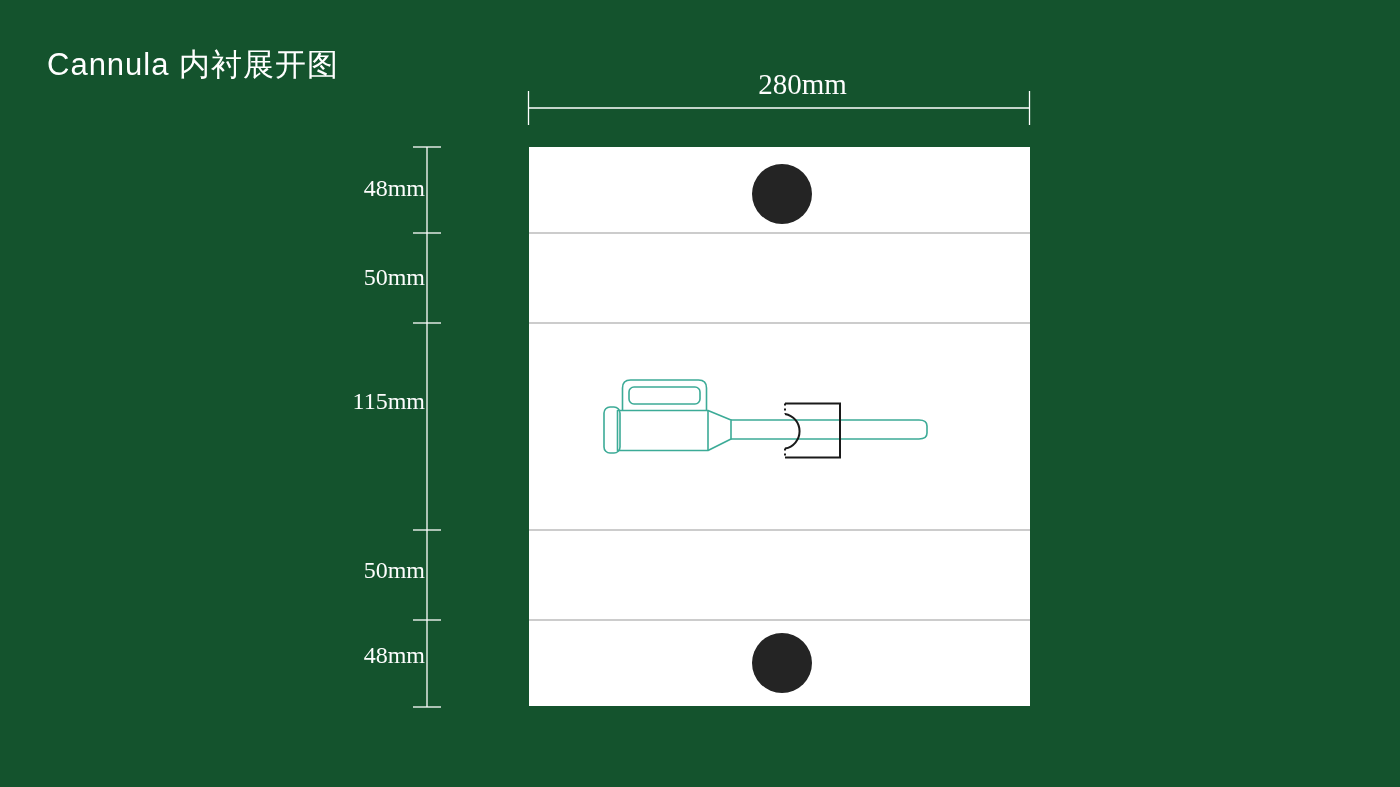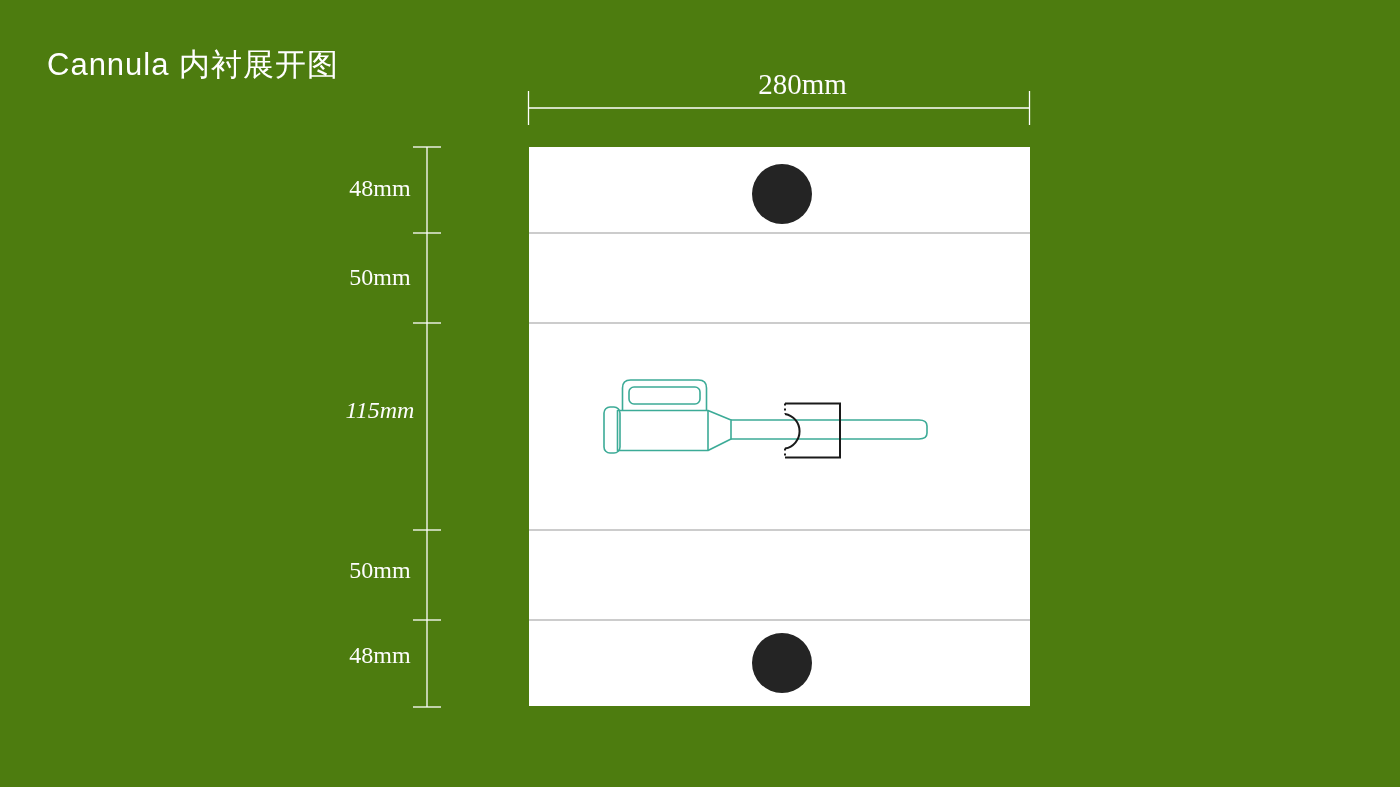--- a/index.html
+++ b/index.html
@@ -9,21 +9,21 @@
     width: 1400px;
     height: 787px;
     overflow: hidden;
     font-family: "Liberation Sans", sans-serif;
   }
   .stage {
     position: absolute;
     top: 0; left: 0;
     width: 1400px;
     height: 787px;
-    background: #4d7c0f;
+    background: #14532d;
   }
   .page-title {
     position: absolute;
     left: 47px;
     top: 44px;
     color: #ffffff;
     font-size: 31px;
     font-weight: 300;
     letter-spacing: 1px;
     white-space: nowrap;
@@ -41,28 +41,28 @@
   .dim-width-label {
     left: 552px;
     width: 501px;
     top: 68px;
     text-align: center;
     font-size: 29px;
   }
   .dim-seg-label {
     left: 335px;
     width: 90px;
-    text-align: center;
+    text-align: right;
     font-size: 24px;
     line-height: 26px;
     height: 26px;
   }
   .seg-0 { top: 175px; }
   .seg-1 { top: 264px; }
-  .seg-2 { top: 397px; font-style: italic; }
+  .seg-2 { top: 388px; }
   .seg-3 { top: 557px; }
   .seg-4 { top: 642px; }
 </style>
 </head>
 <body>
 
 <div class="stage">
 
   <div class="page-title">Cannula 内衬展开图</div>
 

